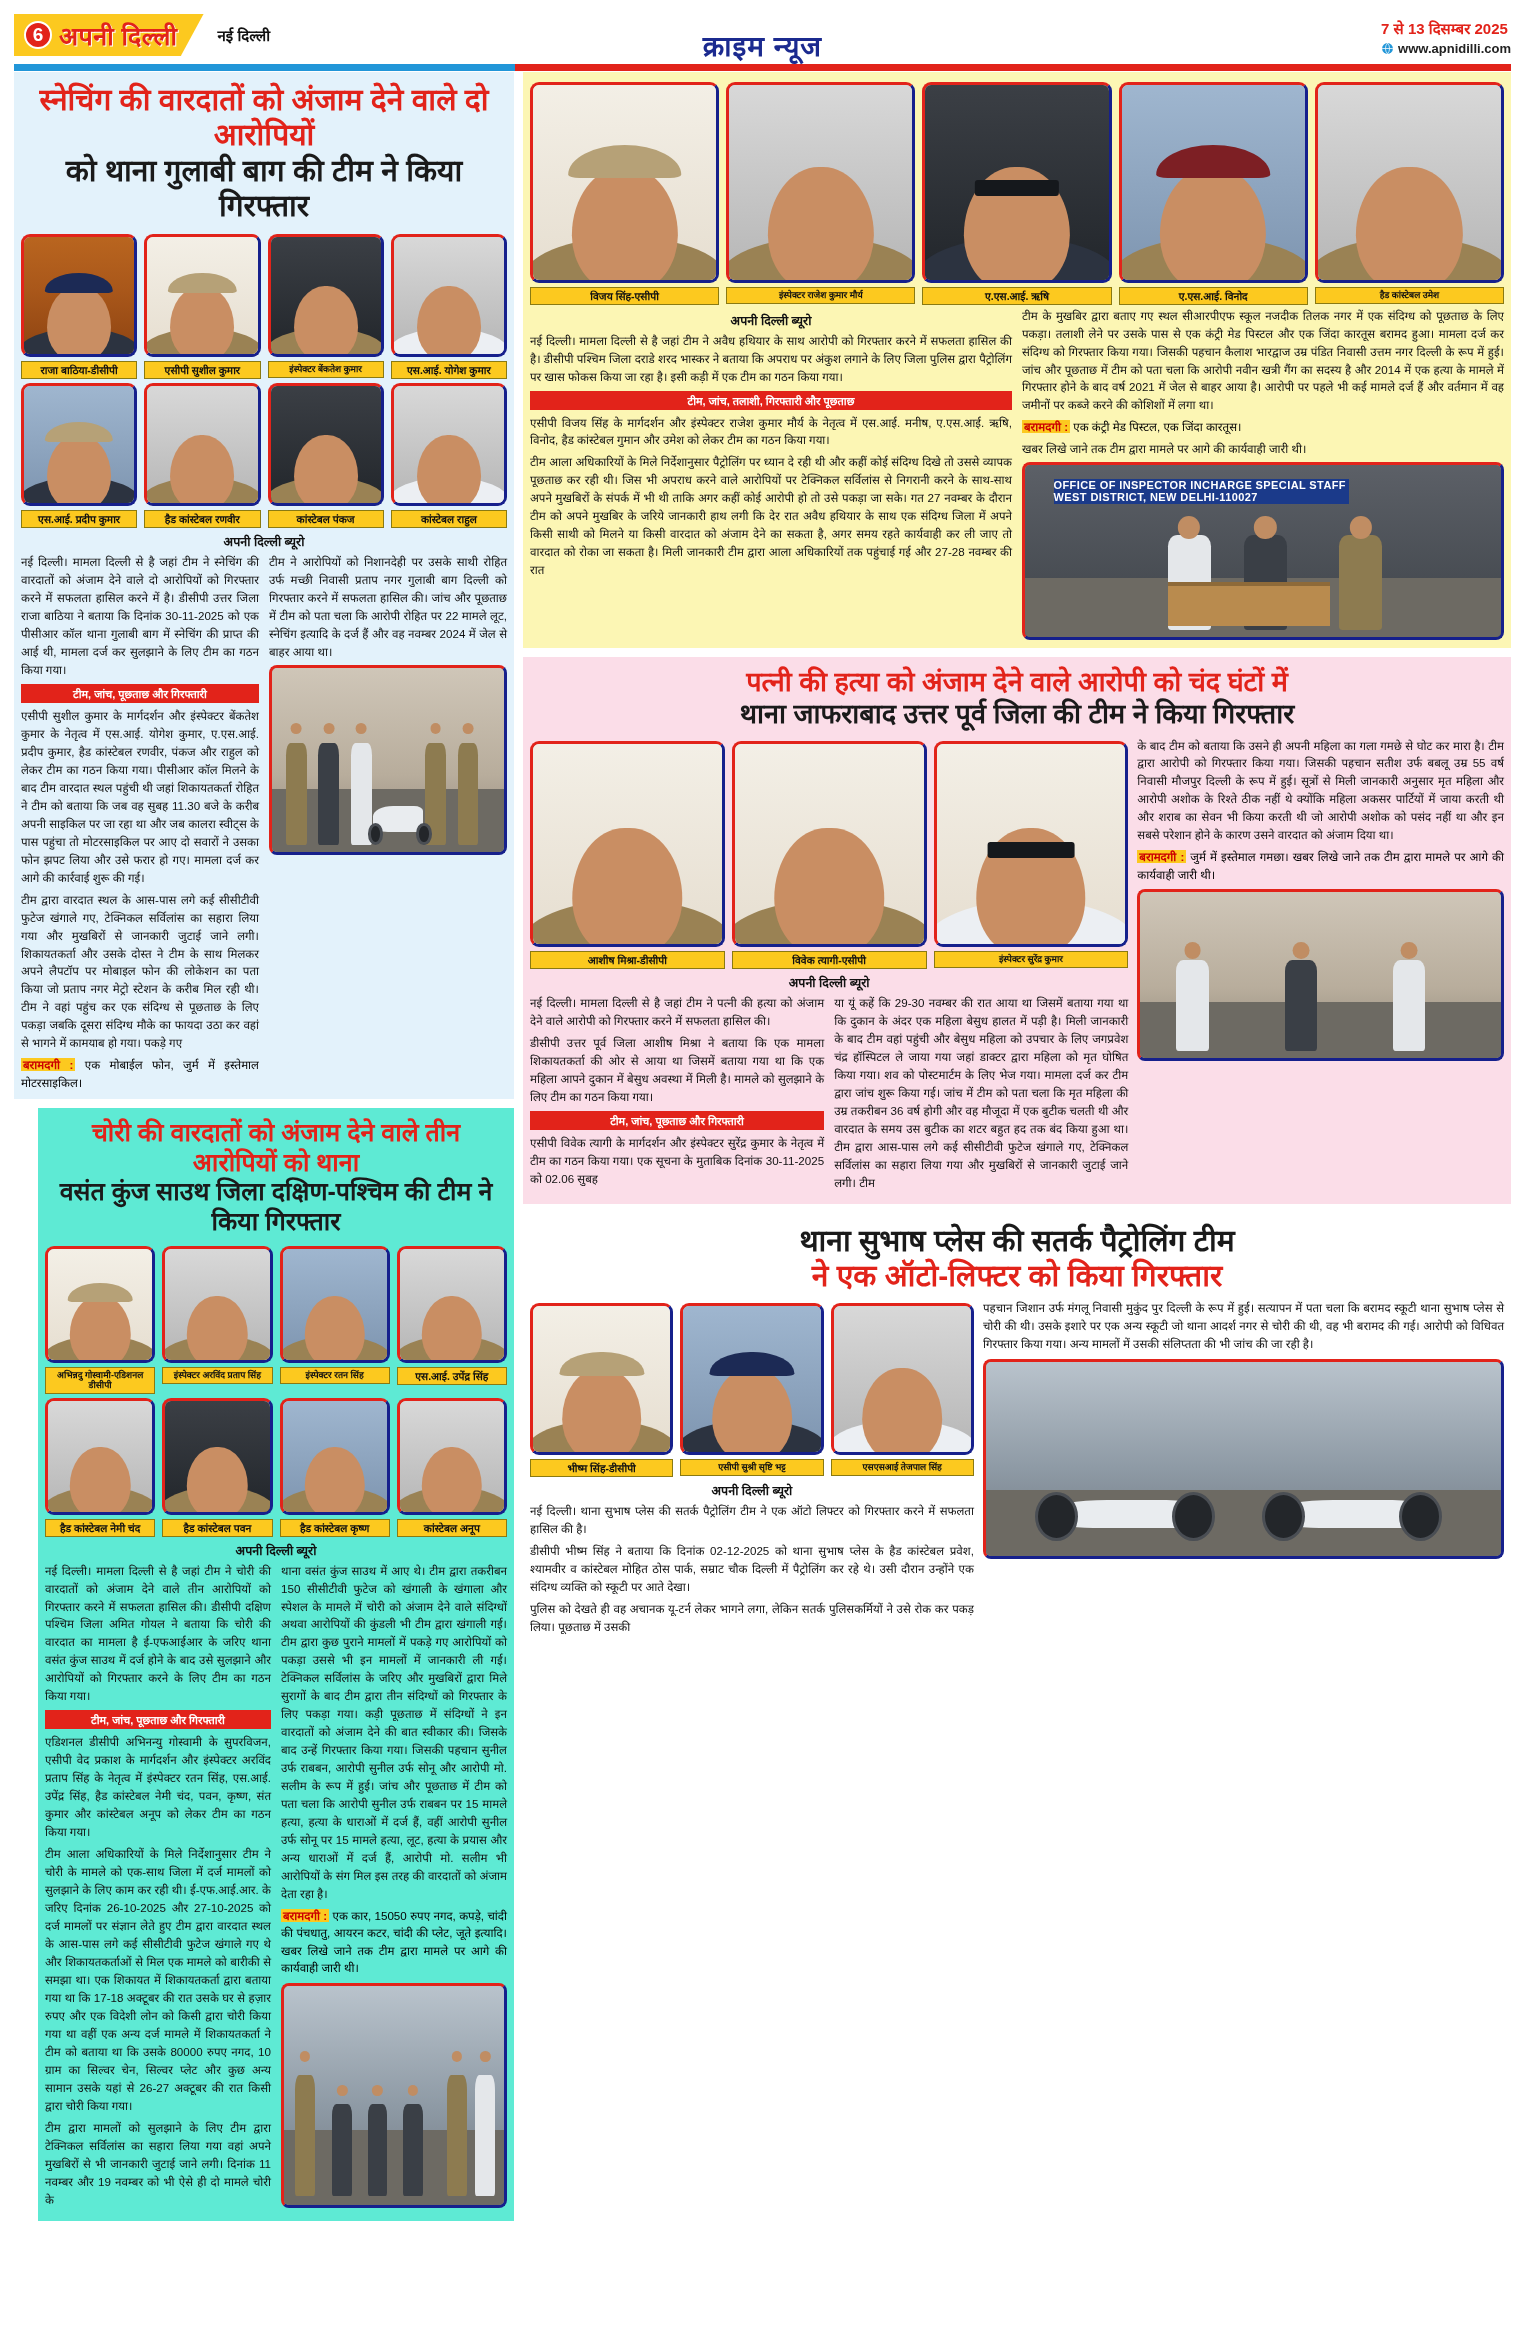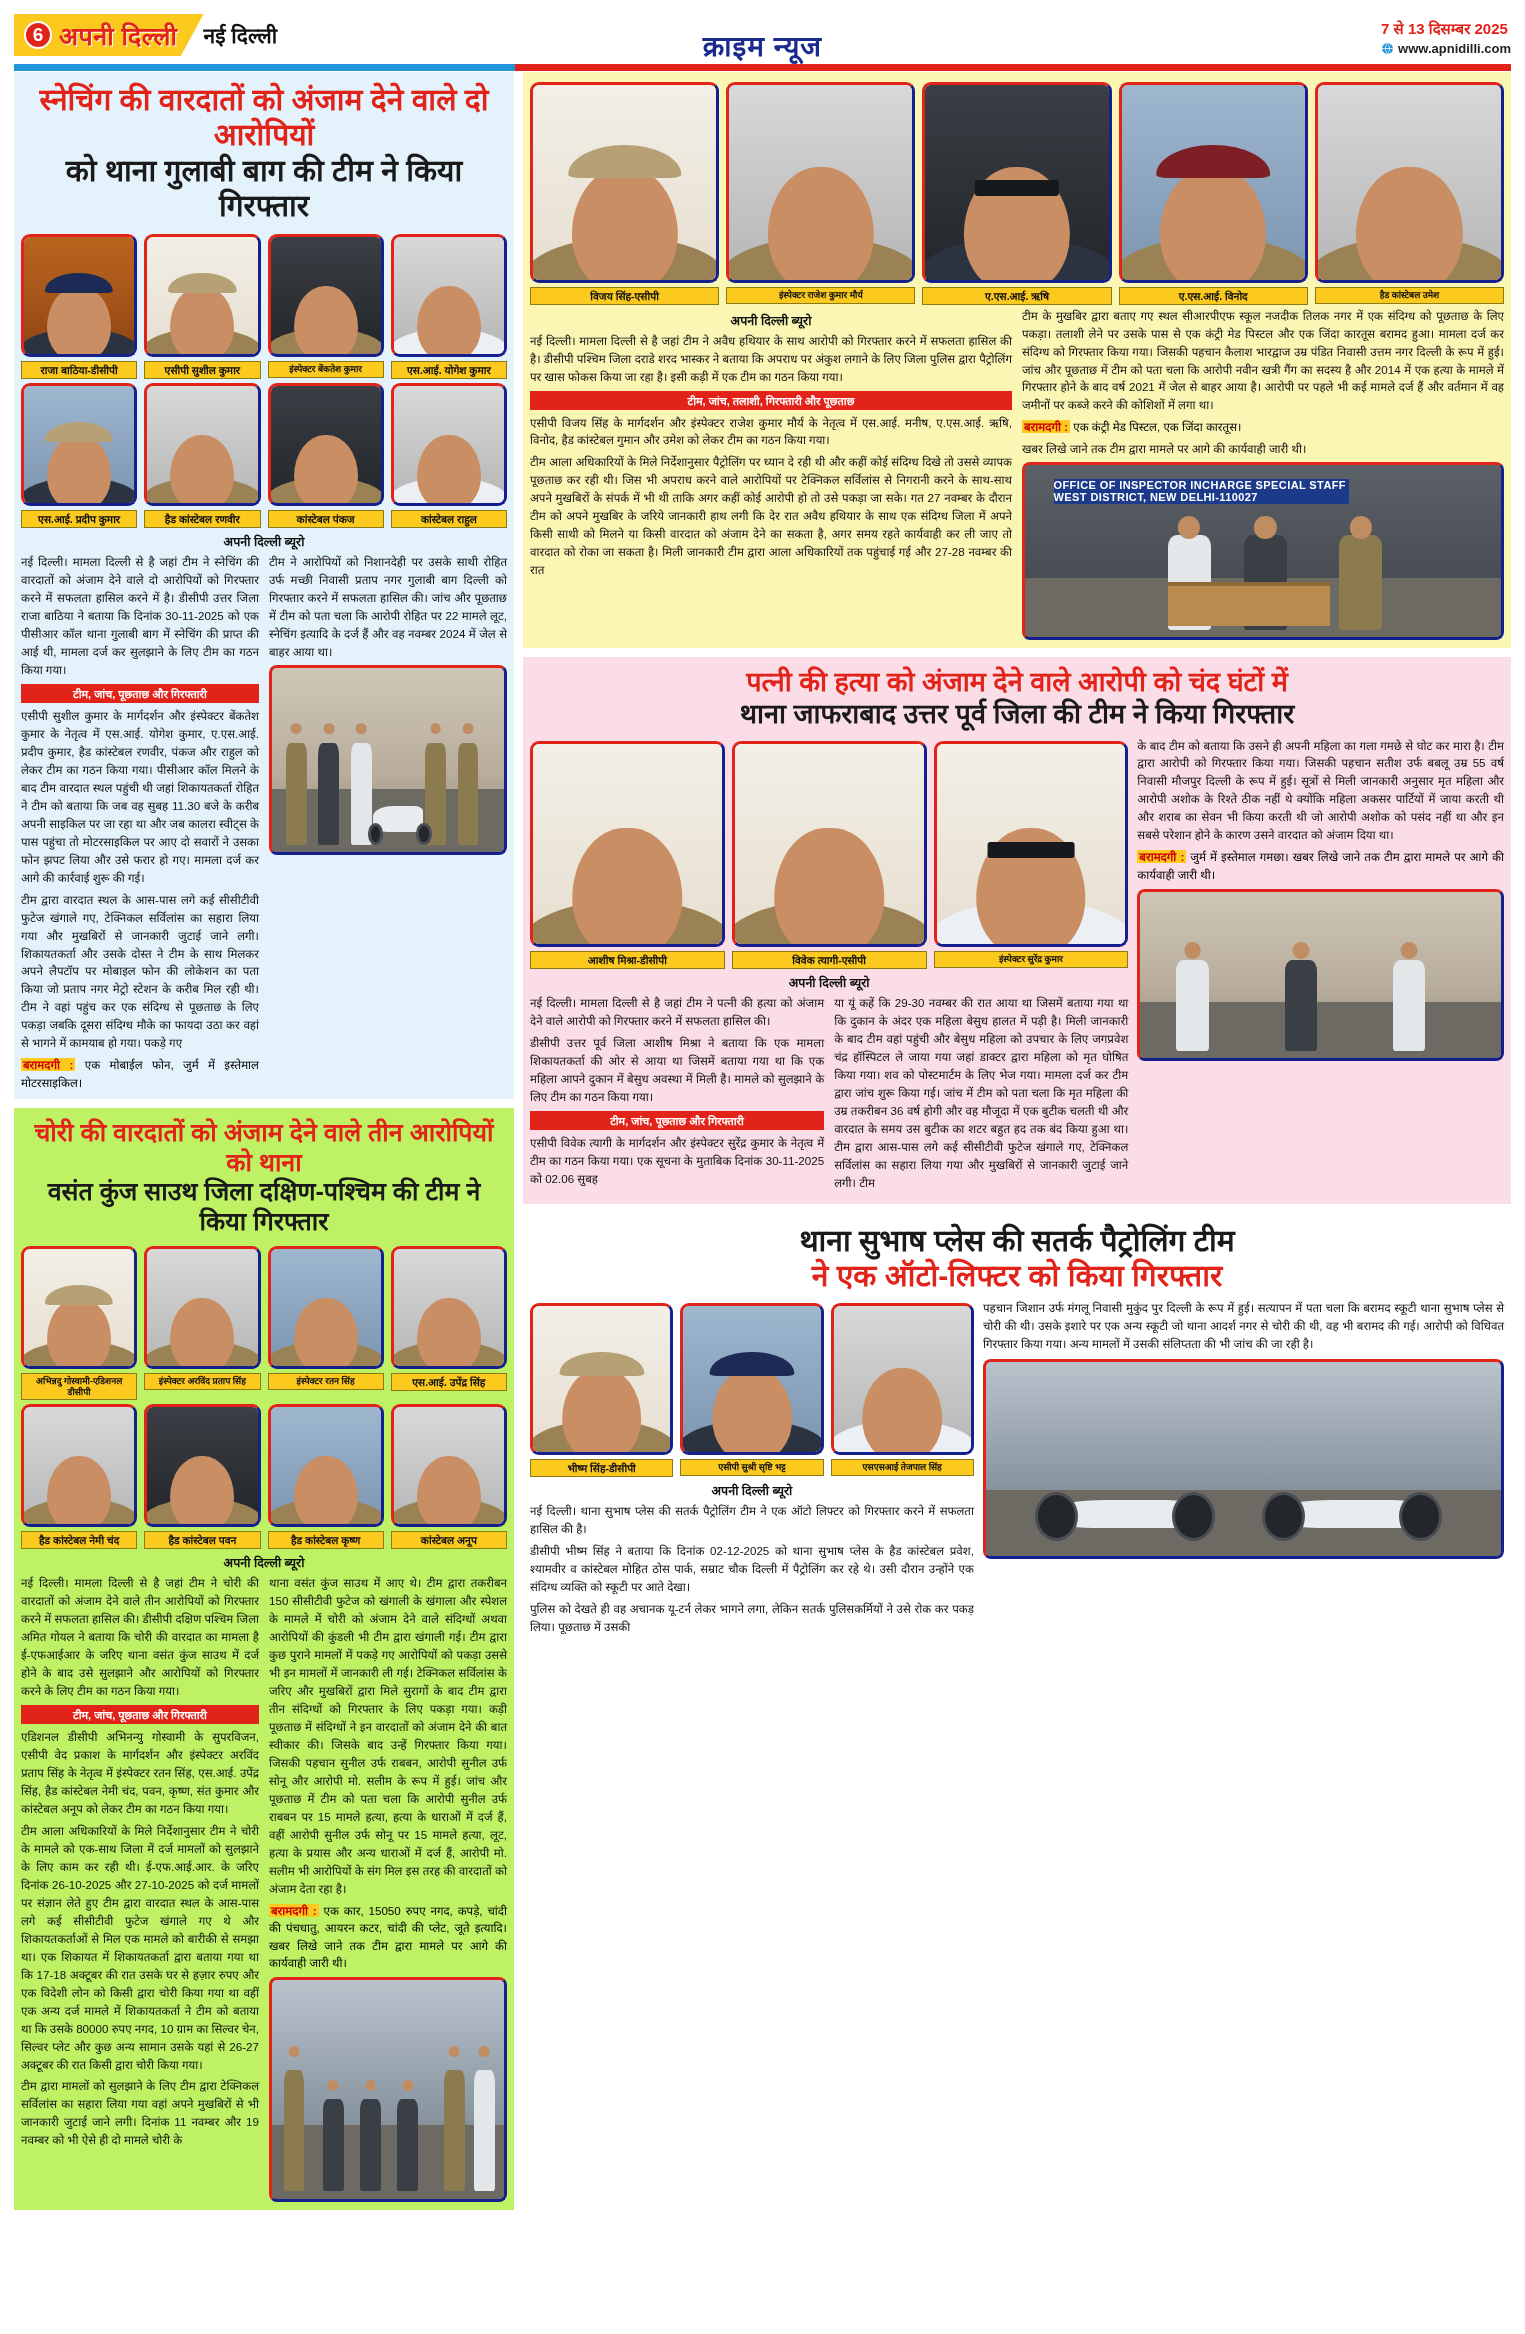--- a/index.html
+++ b/index.html
@@ -35,21 +35,21 @@
     font-weight: bold; font-size: 19px;
     display: flex; align-items: center; justify-content: center;
     border: 2px solid #fff;
   }
   .logo-name {
     font-size: 25px; font-weight: bold; color: #e2231a;
     letter-spacing: .5px;
     text-shadow: 1px 1px 0 #fff;
   }
   .logo-city {
-    font-size: 21px; font-weight: bold; color: #111; 
+    font-size: 15px; font-weight: bold; color: #111; margin-left: 14px;
   }
   .masthead-center {
     position: absolute; left: 0; right: 0; top: 26px;
     text-align: center;
     font-size: 28px; font-weight: bold; color: #1b2a8f;
     letter-spacing: 1px;
   }
   .masthead-right {
     position: absolute; right: 14px; top: 18px; text-align: left;
   }
@@ -69,21 +69,21 @@
     display: flex; gap: 9px;
   }
   .col-left  { width: 500px; display: flex; flex-direction: column; gap: 9px; align-items: flex-end; }
   .col-right { flex: 1; display: flex; flex-direction: column; gap: 9px; }
 
   
   .article { position: relative; padding: 6px 7px 8px 7px; }
   .art-blue   { background: #e3f2fb; }
   .art-yellow { background: #fcf6b4; }
   .art-pink   { background: #fbdde8; }
-  .art-peach  { background: #bef264; }
+  .art-peach  { background: #5eead4; margin-left: 24px; }
   .art-white  { background: #ffffff; }
 
   .headline {
     text-align: center; font-weight: bold; line-height: 1.18;
     padding: 4px 2px 6px 2px;
   }
   .hl-l1 { display: block; }
   .hl-l2 { display: block; }
   .red  { color: #e2231a; }
   .dark { color: #1a1a1a; }

